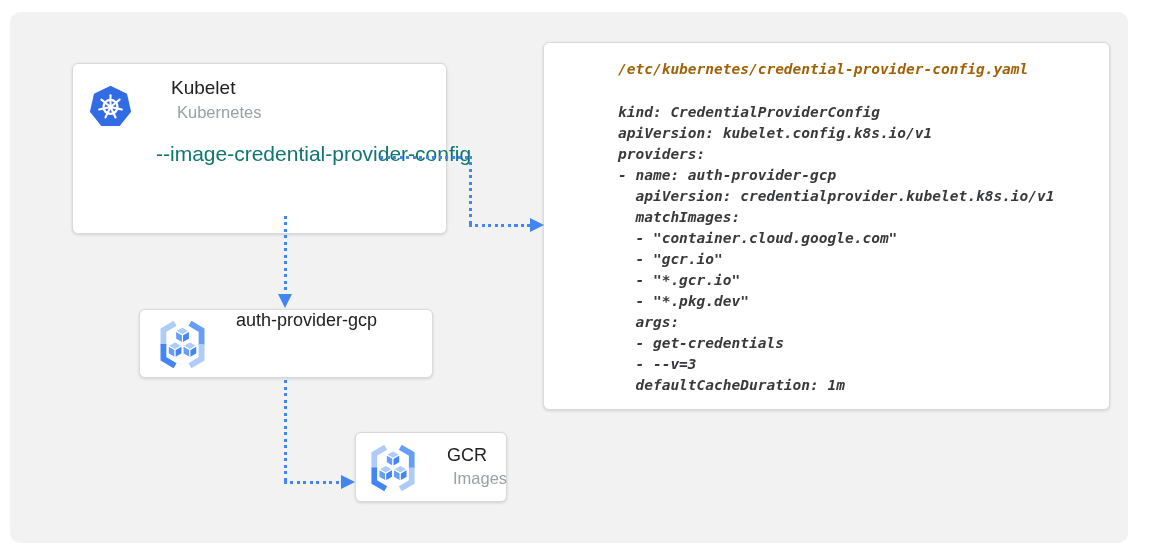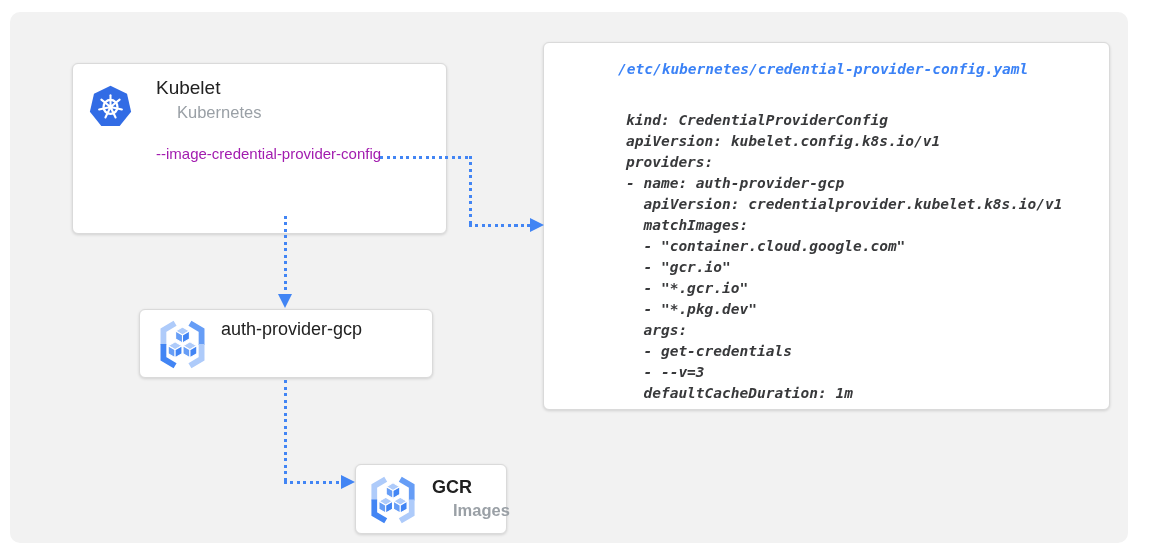--- a/index.html
+++ b/index.html
@@ -10,30 +10,30 @@
   .canvas {
     position:absolute; left:10px; top:12px; width:1118px; height:531px;
     background:#f2f2f2; border-radius:10px;
   }
   .card {
     position:absolute; background:#ffffff; border:1px solid #dadada;
     border-radius:6px; box-shadow:0 1px 3px rgba(0,0,0,0.14);
     box-sizing:border-box;
   }
   .abs { position:absolute; }
-  .card-title { font-size:19px; color:#212121; white-space:nowrap; }
+  .card-title { font-size:19px; color:#212121; white-space:nowrap;margin-left:15px; }
   .card-title.sm { font-size:18px; }
   .card-sub { font-size:16.5px; color:#9aa0a6; white-space:nowrap;margin-left:21px; }
-  .flags { font-size:15px; line-height:26px; color:#a21caf; white-space:nowrap; }
+  .flags { font-size:21px; line-height:26px; color:#0f766e; white-space:nowrap; }
   .code-head {
     font-family:"DejaVu Sans Mono", monospace; font-style:italic; font-weight:700;
-    font-size:14.5px; color:#3b82f6; white-space:pre;
+    font-size:14.5px; color:#a16207; white-space:pre;
   }
   .code-body {
-    margin:8px; font-family:"DejaVu Sans Mono", monospace; font-style:italic; font-weight:700;
+    margin:0; font-family:"DejaVu Sans Mono", monospace; font-style:italic; font-weight:700;
     font-size:14.5px; line-height:21px; color:#38393b; white-space:pre;
   }
   .dots-h { position:absolute; height:3px;
     background:repeating-linear-gradient(to right, #4285f4 0 3px, transparent 3px 6.5px); }
   .dots-v { position:absolute; width:3px;
     background:repeating-linear-gradient(to bottom, #4285f4 0 3px, transparent 3px 6.5px); }
   .arr-right { position:absolute; width:0; height:0;
     border-top:7px solid transparent; border-bottom:7px solid transparent;
     border-left:14px solid #4285f4; }
   .arr-down { position:absolute; width:0; height:0;
@@ -102,24 +102,24 @@
           <polygon points="63,24.5 50,32 50,47 63,39.5" fill="#4285F4"></polygon>
           <polygon points="36,45 49,52.5 36,60 23,52.5" fill="#AECBFA"></polygon>
           <polygon points="23,52.5 36,60 36,75 23,67.5" fill="#669DF6"></polygon>
           <polygon points="49,52.5 36,60 36,75 49,67.5" fill="#4285F4"></polygon>
           <polygon points="64,45 77,52.5 64,60 51,52.5" fill="#AECBFA"></polygon>
           <polygon points="51,52.5 64,60 64,75 51,67.5" fill="#669DF6"></polygon>
           <polygon points="77,52.5 64,60 64,75 77,67.5" fill="#4285F4"></polygon>
         </g>
       </svg>
     </div>
-    <div class="card-title sm abs" style="left:81px; top:9px;">auth-provider-gcp</div>
+    <div class="card-title sm abs" style="left:81px; top:0;">auth-provider-gcp</div>
   </div>
 
-  <div class="card" style="left:355px; top:464px; width:152px; height:70px;font-weight:bold;">
+  <div class="card" style="left:355px; top:432px; width:152px; height:70px;">
     <div class="abs" style="left:11px; top:9px;">
       <svg width="52" height="52" viewBox="0 0 100 100">
         <path d="M36,10 L14,23 L14,51" stroke="#AECBFA" stroke-width="11" fill="none"></path>
         <path d="M14,49 L14,77 L36,90" stroke="#4285F4" stroke-width="11" fill="none"></path>
         <path d="M64,10 L86,23 L86,51" stroke="#669DF6" stroke-width="11" fill="none"></path>
         <path d="M86,49 L86,77 L64,90" stroke="#AECBFA" stroke-width="11" fill="none"></path>
         <g stroke="#ffffff" stroke-width="2">
           <polygon points="50,17 63,24.5 50,32 37,24.5" fill="#AECBFA"></polygon>
           <polygon points="37,24.5 50,32 50,47 37,39.5" fill="#669DF6"></polygon>
           <polygon points="63,24.5 50,32 50,47 63,39.5" fill="#4285F4"></polygon>

